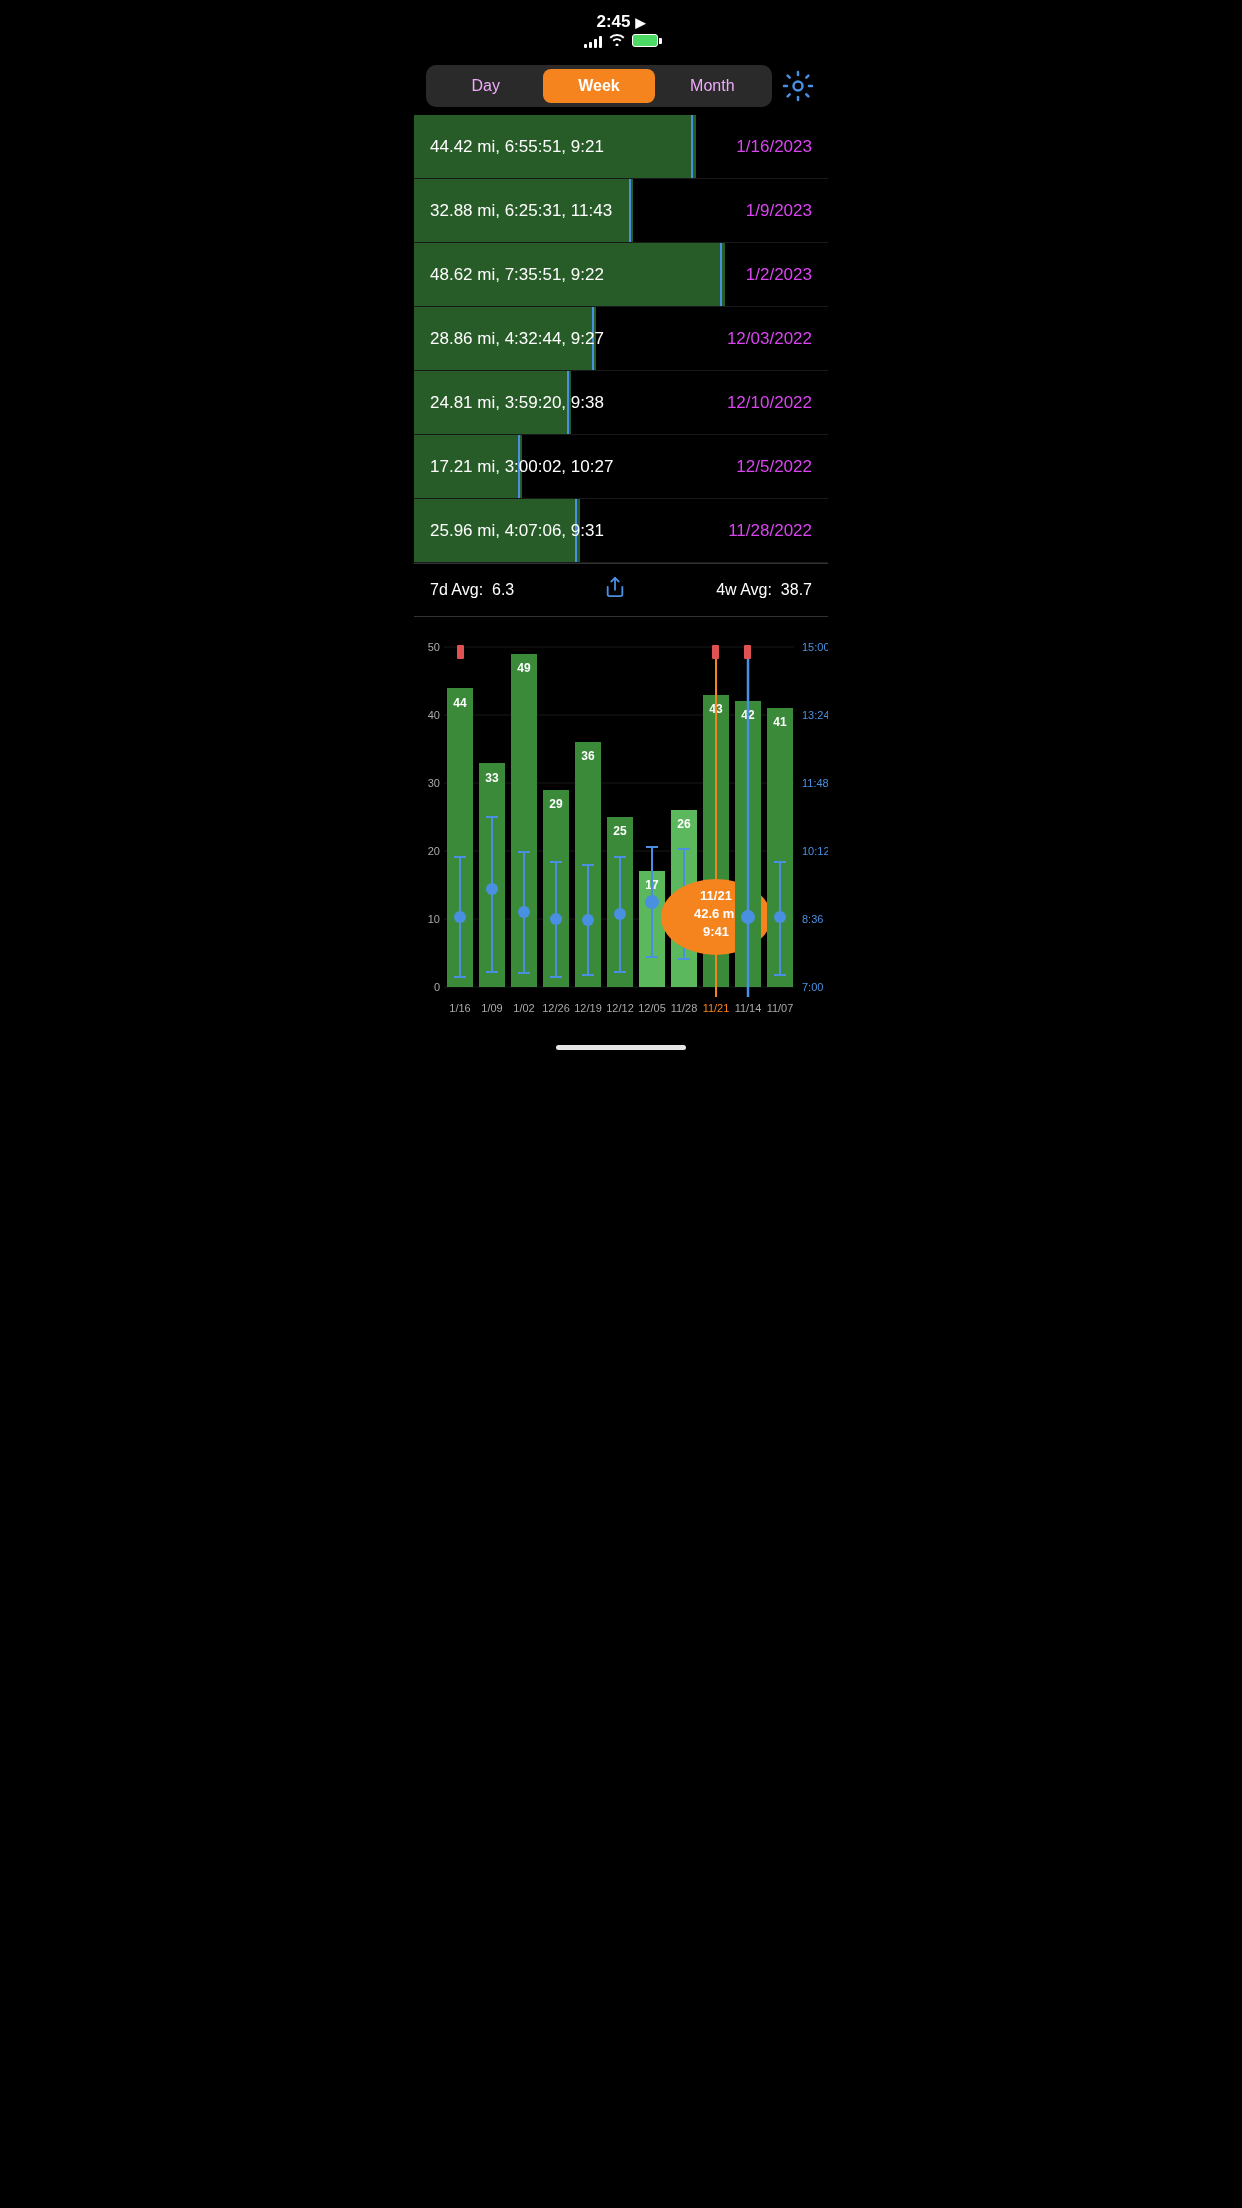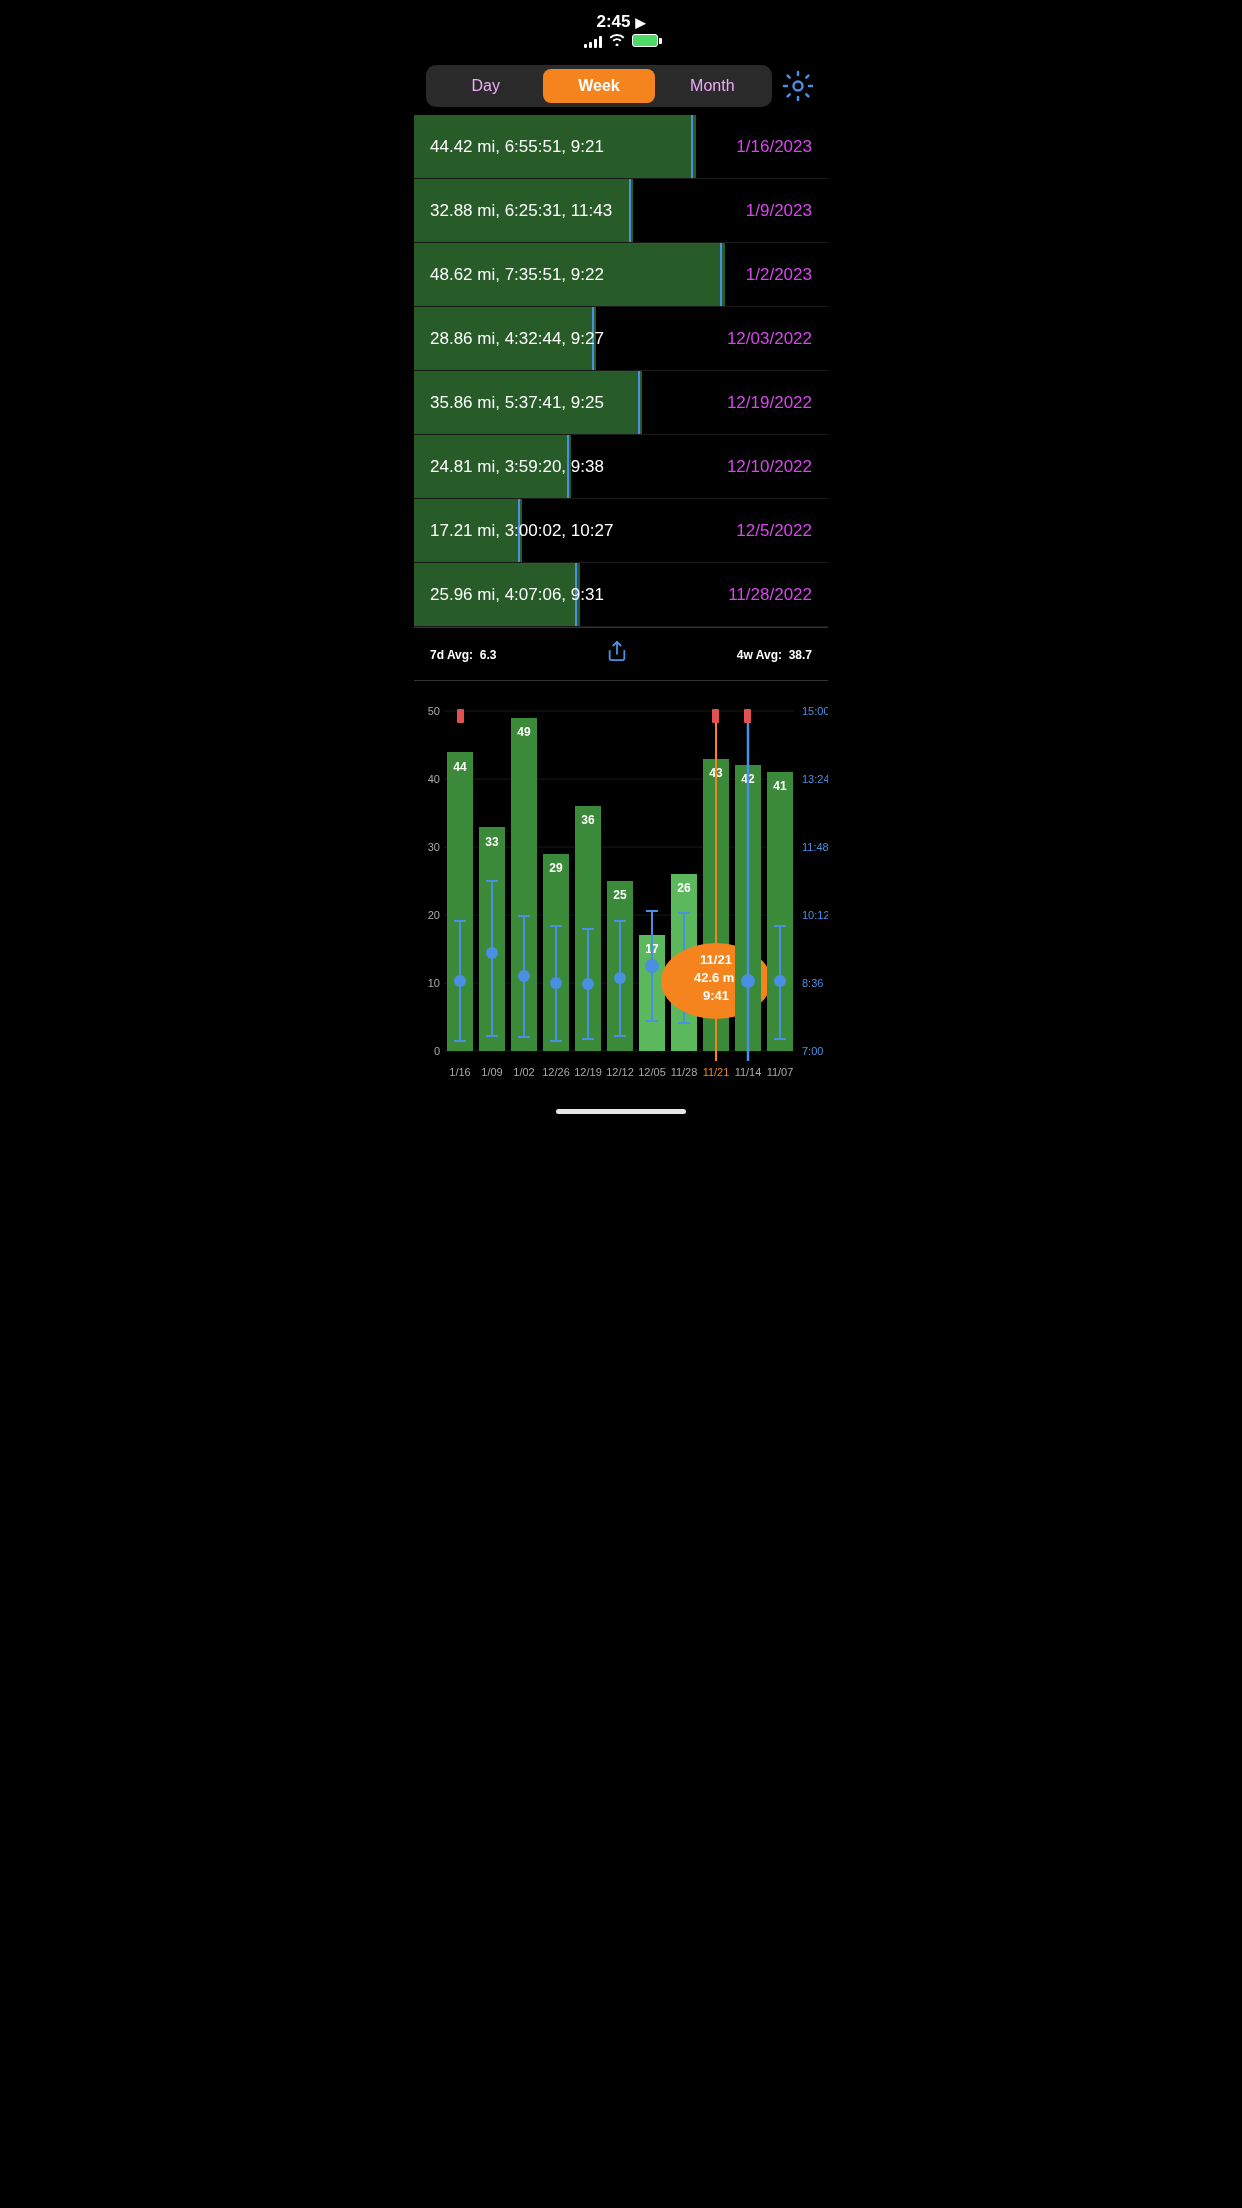--- a/index.html
+++ b/index.html
@@ -174,22 +174,22 @@
     .stats-bar {
       display: flex;
       align-items: center;
       justify-content: space-between;
       padding: 12px 16px;
       border-top: 1.5px solid #333;
       border-bottom: 1.5px solid #333;
       background: #000;
     }
     .stats-avg {
-      font-size: 12px;
-      font-weight: 700;
+      font-size: 16px;
+      font-weight: 400;
       color: #fff;
     }
     .share-btn {
       color: #4A90E2;
       font-size: 22px;
       cursor: pointer;
       background: none;
       border: none;
     }
 
@@ -284,26 +284,20 @@
     <div class="row-right">1/2/2023</div>
   </div>
 
   <div class="data-row">
     <div class="bar-bg" style="width:44%;"></div>
     <div class="blue-line" style="left:43%;"></div>
     <div class="row-left">28.86 mi, 4:32:44, 9:27</div>
     <div class="row-right">12/03/2022</div>
   </div>
 
-  <div class="data-row">
-    <div class="bar-bg" style="width:55%;"></div>
-    <div class="blue-line" style="left:54%;"></div>
-    <div class="row-left">35.86 mi, 5:37:41, 9:25</div>
-    <div class="row-right">12/19/2022</div>
-  </div>
 
   <div class="data-row">
     <div class="bar-bg" style="width:38%;"></div>
     <div class="blue-line" style="left:37%;"></div>
     <div class="row-left">24.81 mi, 3:59:20, 9:38</div>
     <div class="row-right">12/10/2022</div>
   </div>
 
   <div class="data-row">
     <div class="bar-bg" style="width:26%;"></div>

